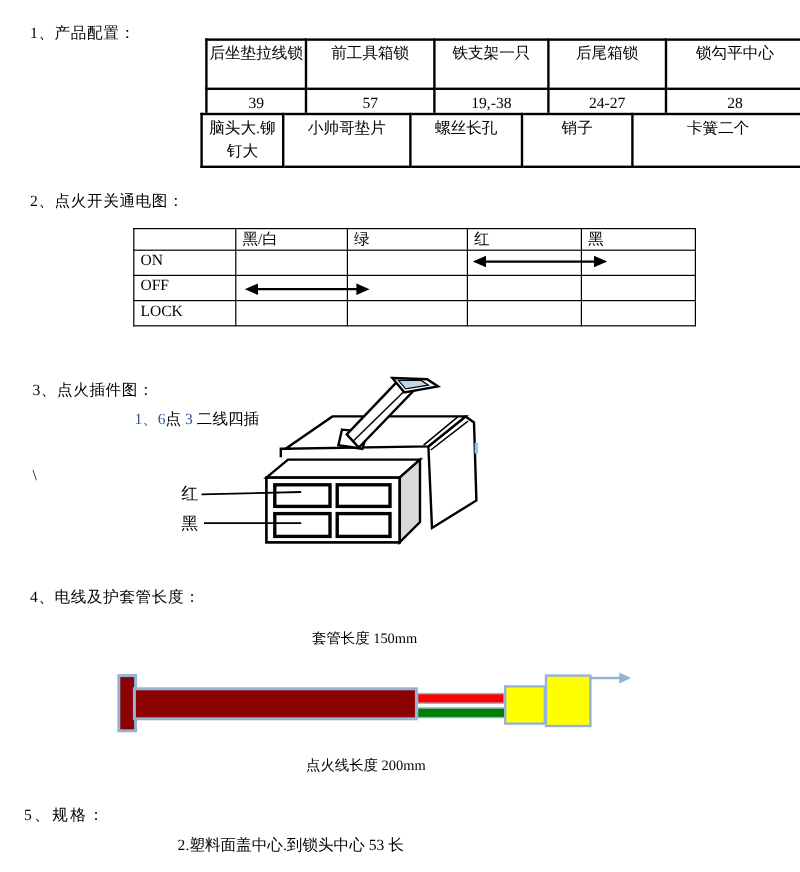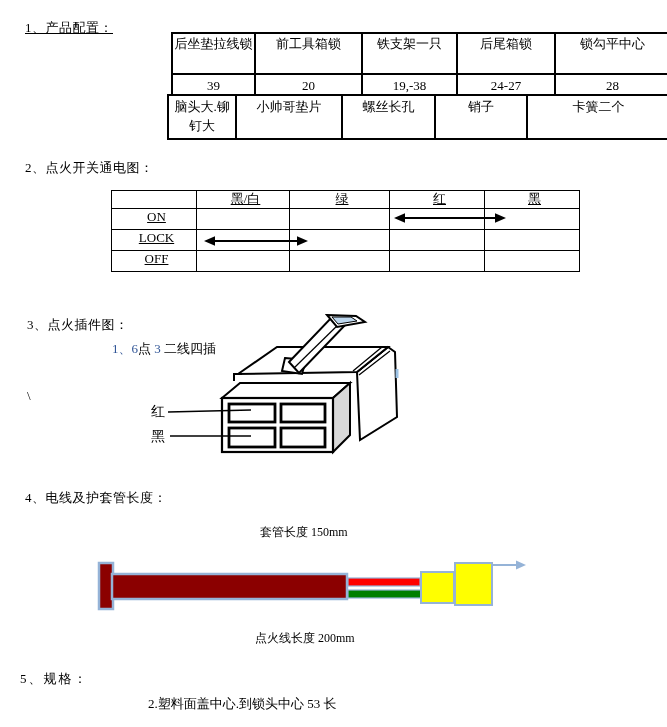--- a/index.html
+++ b/index.html
@@ -18,52 +18,52 @@
   table.t1a{left:142px;top:32px;width:498px;}
   table.t1a td{text-align:center;vertical-align:top;padding:1px 1px 0 1px;line-height:18px;}
   table.t1a tr.hdr td{height:38px;}
   table.t1a tr.val td{height:20px;vertical-align:middle;line-height:14px;}
   table.t1a{border-bottom:3px solid #000;}
   table.t1b{left:138px;top:94px;width:502px;}
   table.t1b td{text-align:center;vertical-align:top;padding:1px 1px 0 1px;line-height:19px;}
   table.t1b tr.hdr td{height:41px;}
   table.t1b tr.val td{height:17px;vertical-align:middle;line-height:13px;}
   table.t2{left:82px;top:190px;width:468px;}
-  table.t2 td{border:1.4px solid #000;text-align:center;vertical-align:top;padding:0 0 0 5px;line-height:16px;text-decoration:underline;}
+  table.t2 td{border:1.4px solid #000;text-align:left;vertical-align:top;padding:0 0 0 5px;line-height:16px;}
   table.t2 tr.r0 td{height:17px;}
   table.t2 tr.rr td{height:20px;}
   .arrow-svg{position:absolute;}
   svg text{font-family:"Liberation Serif","DejaVu Serif",serif;}
 </style>
 </head>
 <body>
 
 <div id="canvas">
 
-  <div class="abs title" style="left:25px;top:20px;text-decoration:underline;">1、产品配置：</div>
+  <div class="abs title" style="left:25px;top:20px;">1、产品配置：</div>
 
   <table class="doc t1a">
     <colgroup>
         <col style="width:83px">
         <col style="width:107px">
         <col style="width:95px">
         <col style="width:98px">
         <col style="width:115px">
       </colgroup>
     <tbody>
         <tr class="hdr">
       <td>后坐垫拉线锁</td>
       <td>前工具箱锁</td>
       <td>铁支架一只</td>
       <td>后尾箱锁</td>
       <td>锁勾平中心</td>
     </tr>
     <tr class="val">
       <td>39</td>
-      <td>20</td>
+      <td>57</td>
       <td>19,-38</td>
       <td>24-27</td>
       <td>28</td>
     </tr>
   </tbody>
     </table>
 
   <table class="doc t1b">
     <colgroup>
         <col style="width:68px">
@@ -102,28 +102,28 @@
       <td>黑</td>
     </tr>
     <tr class="rr">
       <td>ON</td>
       <td></td>
       <td></td>
       <td></td>
       <td></td>
     </tr>
     <tr class="rr">
+      <td>OFF</td>
+      <td></td>
+      <td></td>
+      <td></td>
+      <td></td>
+    </tr>
+    <tr class="rr">
       <td>LOCK</td>
-      <td></td>
-      <td></td>
-      <td></td>
-      <td></td>
-    </tr>
-    <tr class="rr">
-      <td>OFF</td>
       <td></td>
       <td></td>
       <td></td>
       <td></td>
     </tr>
   </tbody>
     </table>
 
   <svg class="arrow-svg" style="left:393px;top:211px;" width="114" height="14">
     <line x1="10" y1="7" x2="104" y2="7" stroke="#000" stroke-width="1.8"></line>

